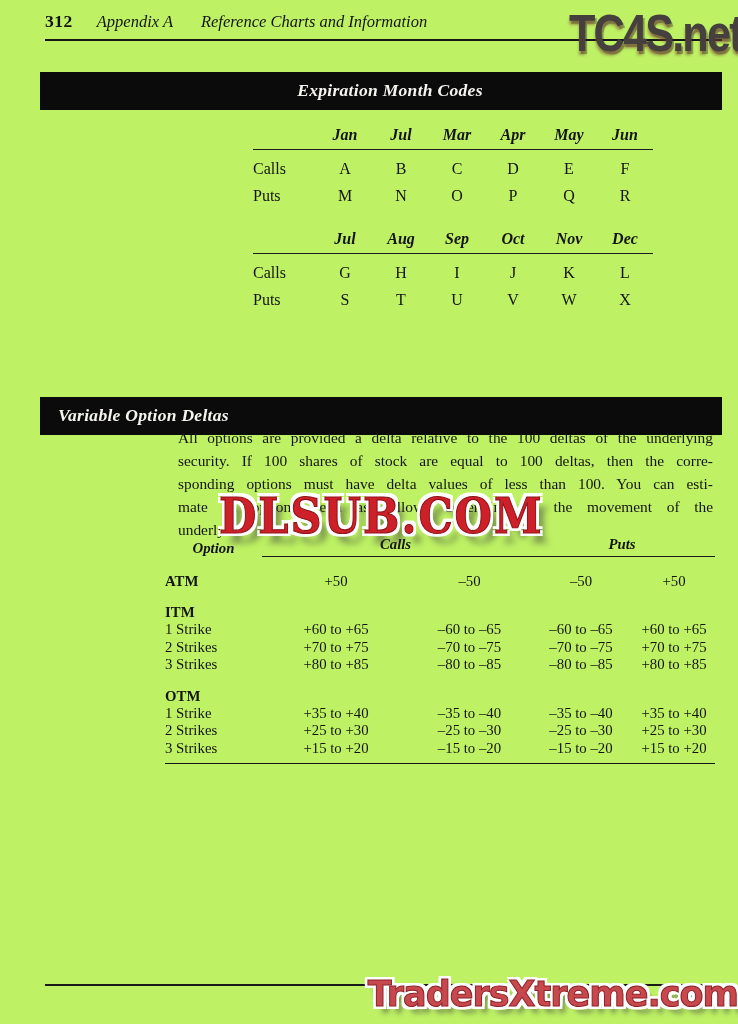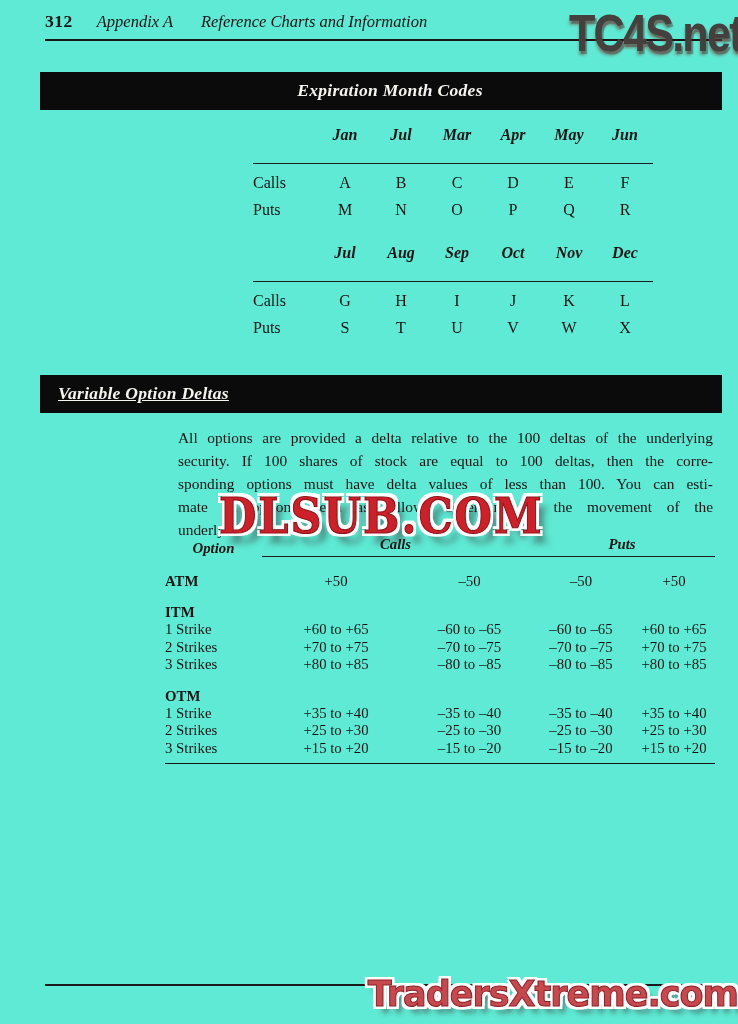--- a/index.html
+++ b/index.html
@@ -1,20 +1,20 @@
 <!DOCTYPE html>
 <html><head>
 <meta charset="utf-8">
 <style>
   html,body{margin:0;padding:0;background:#e8e8e6;}
   .page{
     position:relative;
     width:738px;height:1024px;
     margin:0 auto;
-    background:#5eead4;
+    background:#bef264;
     overflow:hidden;
     font-family:"Liberation Serif", serif;
     color:#141414;
   }
   
   .page-header{
     position:absolute;left:45px;top:11px;width:677px;
     border-bottom:2.5px solid #161616;
     padding-bottom:7px;
     white-space:nowrap;
@@ -58,34 +58,34 @@
 
   
   .banner{
     position:absolute;left:40px;width:682px;height:38px;
     background:#0b0b0b;color:#f5f4ef;
     font-style:italic;font-weight:bold;font-size:17.5px;
     line-height:37px;padding-left:18px;box-sizing:border-box;
     letter-spacing:.3px;
   }
   .banner-1{top:72px;text-align:center;}
-  .banner-2{top:375px;text-decoration:underline;}
+  .banner-2{top:397px;}
 
   
   .month-table{
     position:absolute;left:253px;top:122px;
     border-collapse:collapse;font-size:16px;
   }
   .month-table td{padding:0;}
   .month-table .lbl{width:64px;text-align:left;}
   .month-table .m{width:56px;text-align:center;}
   .month-table tr.month-row td{
     font-weight:bold;font-style:italic;
     border-bottom:1.6px solid #1c1c1c;
-    padding-bottom:19px;height:22px;vertical-align:bottom;
+    padding-bottom:5px;height:22px;vertical-align:bottom;
   }
   .month-table tr.code-row td{height:27px;vertical-align:middle;}
   .month-table tr.first-code td{padding-top:5px;}
   .month-table tr.gap td{height:17px;border:none;}
 
   
   .para{
     position:absolute;left:178px;top:426px;width:535px;
     font-size:15.4px;line-height:23px;
   }

